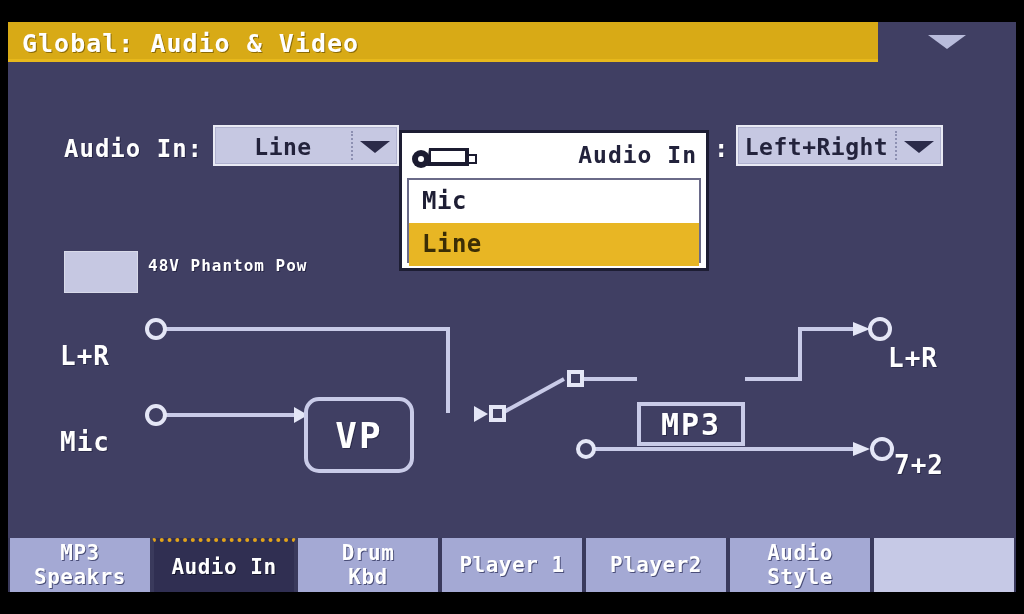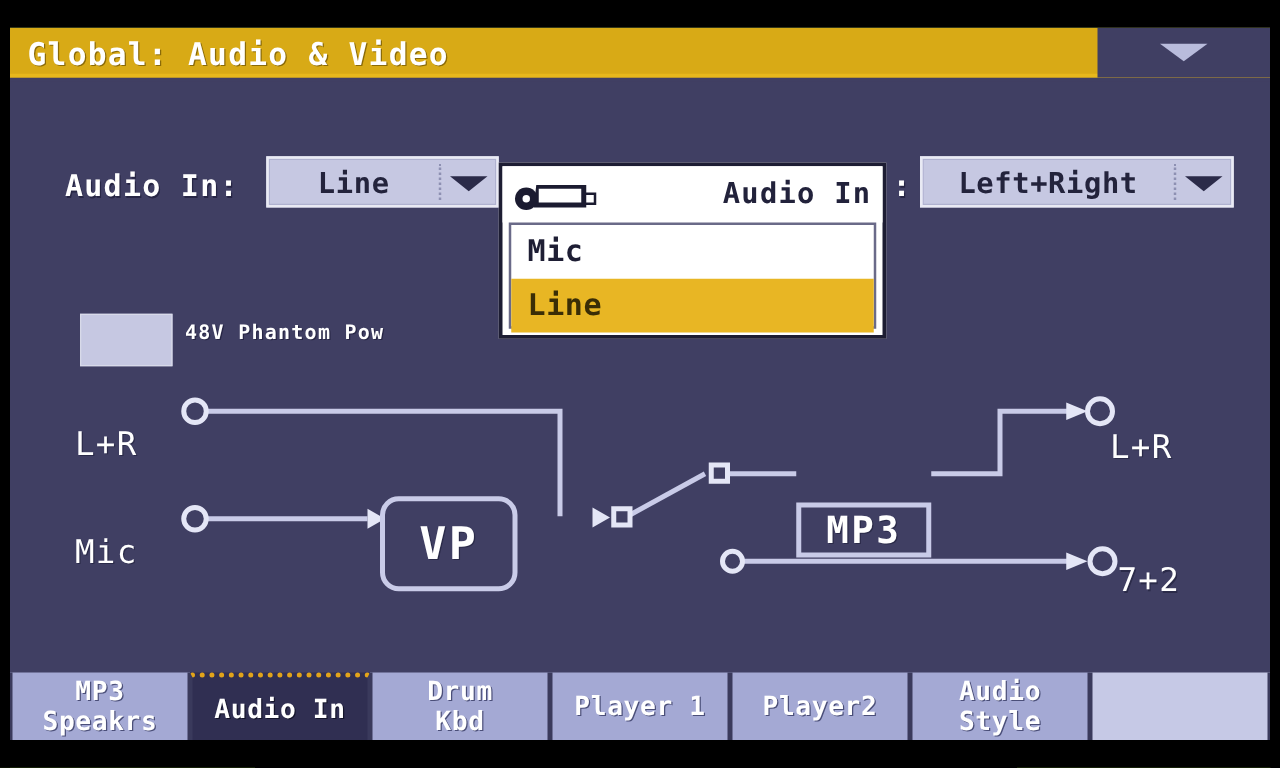--- a/index.html
+++ b/index.html
@@ -86,21 +86,21 @@
   
   .lbl {
     position: absolute;
     color: #ffffff;
     font-size: 24px;
     font-weight: bold;
     letter-spacing: 1px;
     white-space: nowrap;
     text-shadow: 1px 1px 0 #272645;
   }
-  #audioin-label { left: 44px; top: 70px; }
+  #audioin-label { left: 56px; top: 70px; }
   #colon-right   { left: 706px; top: 70px; }
 
   .combo {
     position: absolute;
     height: 41px;
     background: #c6c8e2;
     border: 2px solid #e9eaf4;
     box-sizing: border-box;
     box-shadow: inset 0 0 0 1px #b0b2d0;
   }
@@ -127,21 +127,21 @@
   .combo .arw {
     position: absolute;
     right: 7px;
     top: 14px;
     width: 0; height: 0;
     border-left: 15px solid transparent;
     border-right: 15px solid transparent;
     border-top: 12px solid #2b2b49;
   }
   #combo-audioin { left: 205px; top: 60px; width: 186px; }
-  #combo-channel { left: 728px; top: 60px; width: 251px; }
+  #combo-channel { left: 728px; top: 60px; width: 207px; }
 
   
   .chk {
     position: absolute;
     left: 56px;
     top: 186px;
     width: 74px;
     height: 42px;
     background: #c6c8e2;
     border: 1px solid #d8dae9;
@@ -159,21 +159,21 @@
     left: 0;
     top: 0;
     width: 1008px;
     height: 475px;
     pointer-events: none;
   }
   .dg-text {
     position: absolute;
     color: #ffffff;
     font-size: 26px;
-    font-weight: normal;
+    font-weight: bold;
     letter-spacing: 1px;
     white-space: nowrap;
     text-shadow: 1px 1px 0 #2b2b49;
   }
   #in-lr-label  { left: 52px;  top: 276px; }
   #in-mic-label { left: 52px;  top: 362px; }
   #out-lr-label { left: 880px; top: 278px; }
   #out-12-label { left: 886px; top: 385px; }
 
   .procbox {

